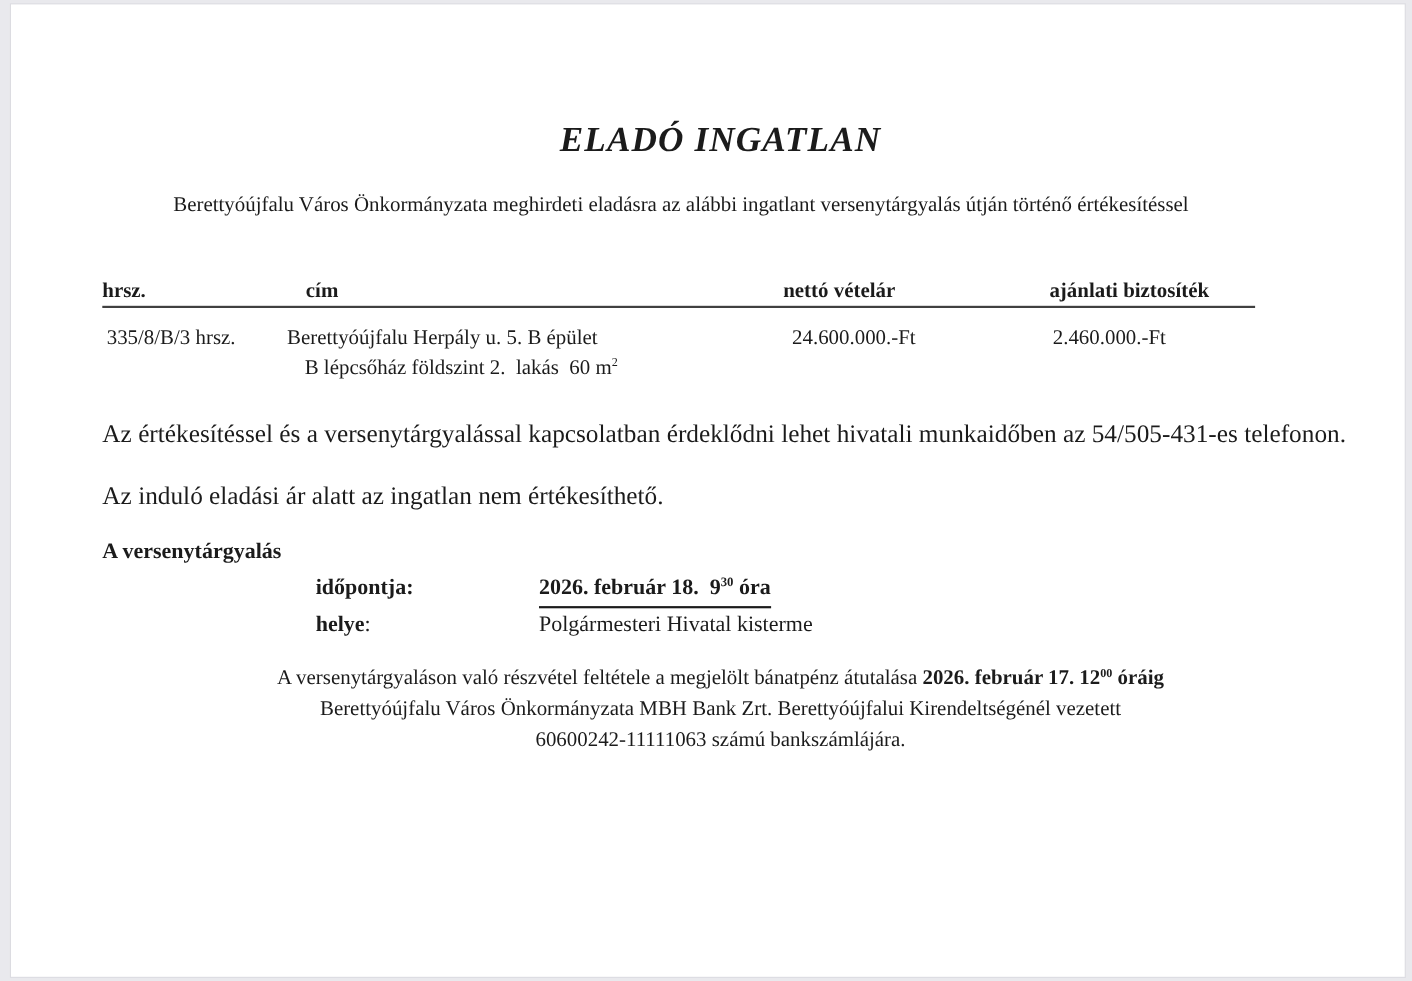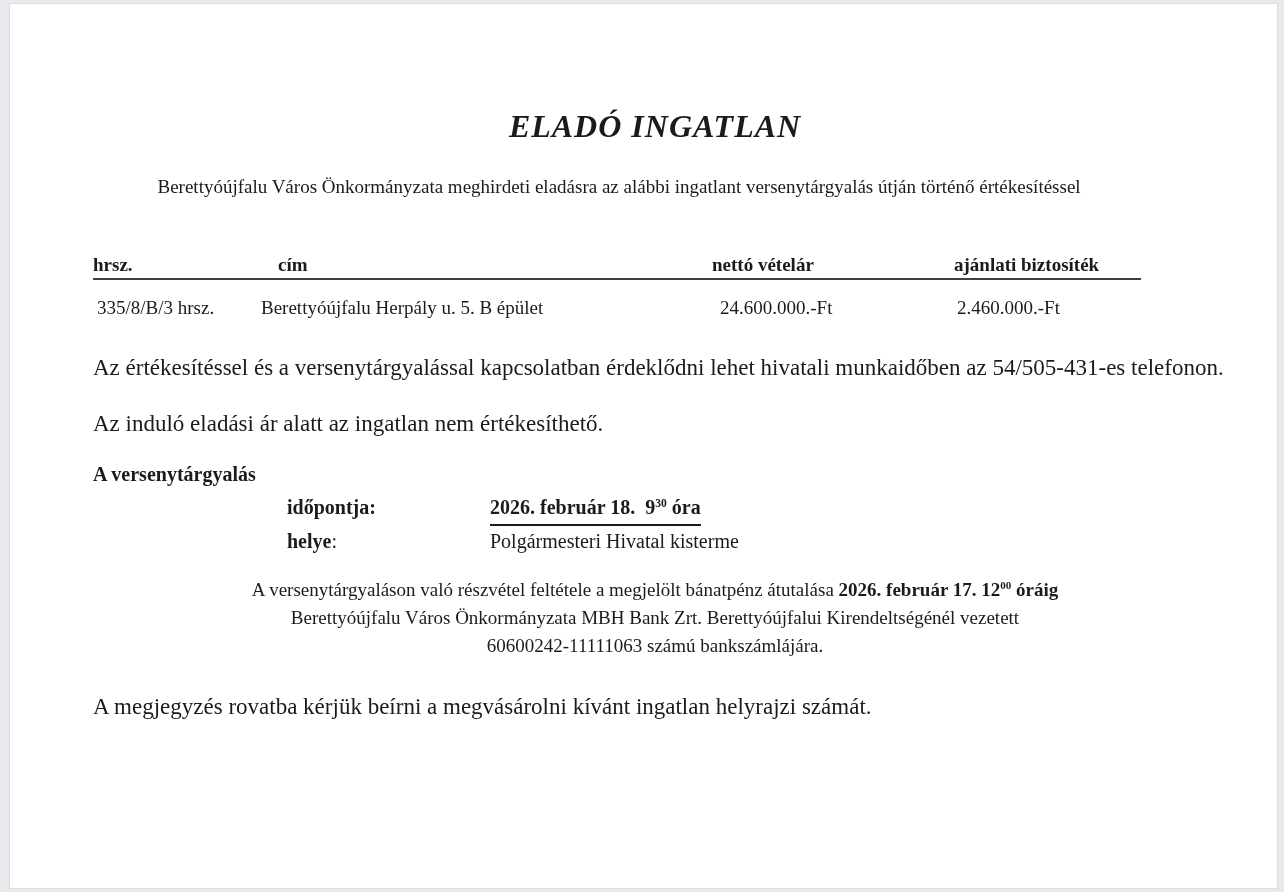--- a/index.html
+++ b/index.html
@@ -102,21 +102,21 @@
 
     <div class="ptable">
       <div class="thead">
         <span class="hc1">hrsz.</span>
         <span class="hc2">cím</span>
         <span class="hc3">nettó vételár</span>
         <span class="hc4">ajánlati biztosíték</span>
       </div>
       <div class="trow">
         <span class="rc1">335/8/B/3 hrsz.</span>
-        <span class="rc2"><span>Berettyóújfalu Herpály u. 5. B épület</span><br></span>
+        <span class="rc2"><span>Berettyóújfalu Herpály u. 5. B épület</span><br><span class="cim-l2"><span>B lépcsőház földszint 2.  lakás  60 m</span><sup>2</sup></span></span>
         <span class="rc3">24.600.000.-Ft</span>
         <span class="rc4">2.460.000.-Ft</span>
       </div>
     </div>
 
     <p class="para para-contact">Az értékesítéssel és a versenytárgyalással kapcsolatban érdeklődni lehet hivatali munkaidőben az 54/505-431-es telefonon.</p>
 
     <p class="para para-minprice">Az induló eladási ár alatt az ingatlan nem értékesíthető.</p>
 
     <div class="auction-heading">A versenytárgyalás</div>
@@ -126,16 +126,15 @@
       <span class="time-value"><span>2026. február 18.  9</span><sup>30</sup><span> óra</span></span>
     </div>
 
     <div class="auction-row">
       <span class="auction-label"><span>helye</span><span style="font-weight:normal">:</span></span>
       <span class="place-value">Polgármesteri Hivatal kisterme</span>
     </div>
 
     <p class="para-deposit"><span>A versenytárgyaláson való részvétel feltétele a megjelölt bánatpénz átutalása </span><b><span>2026. február 17. 12</span><sup>00</sup><span> óráig</span></b><br><span>Berettyóújfalu Város Önkormányzata MBH Bank Zrt. Berettyóújfalui Kirendeltségénél vezetett</span><br><span>60600242-11111063 számú bankszámlájára.</span></p>
 
-    <p class="para para-note">A megjegyzés rovatba kérjük beírni a megvásárolni kívánt ingatlan helyrajzi számát.</p>
 
   </div>
 </div>
 
 </body></html>

